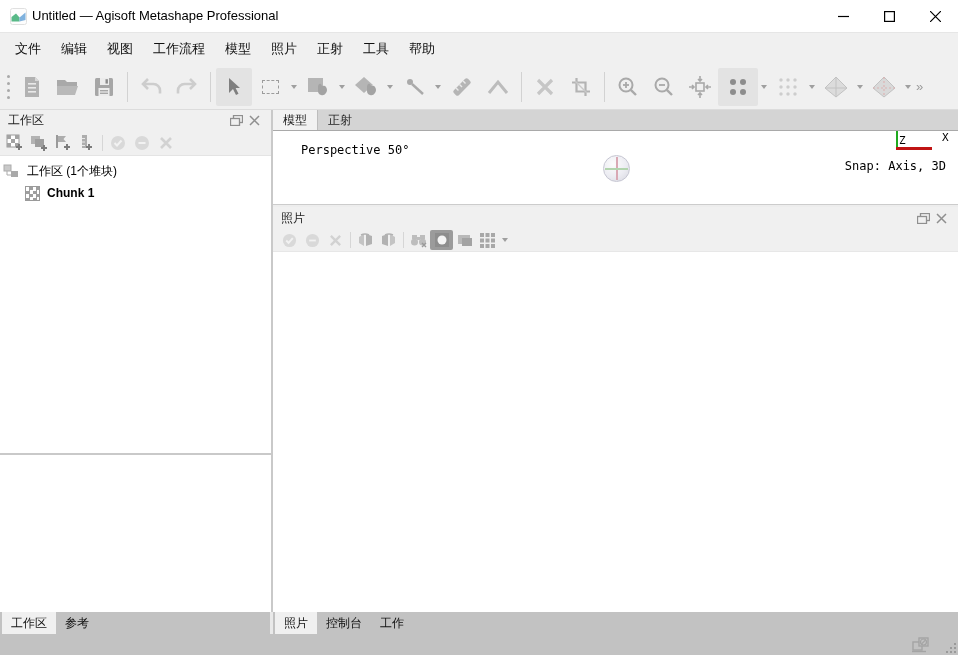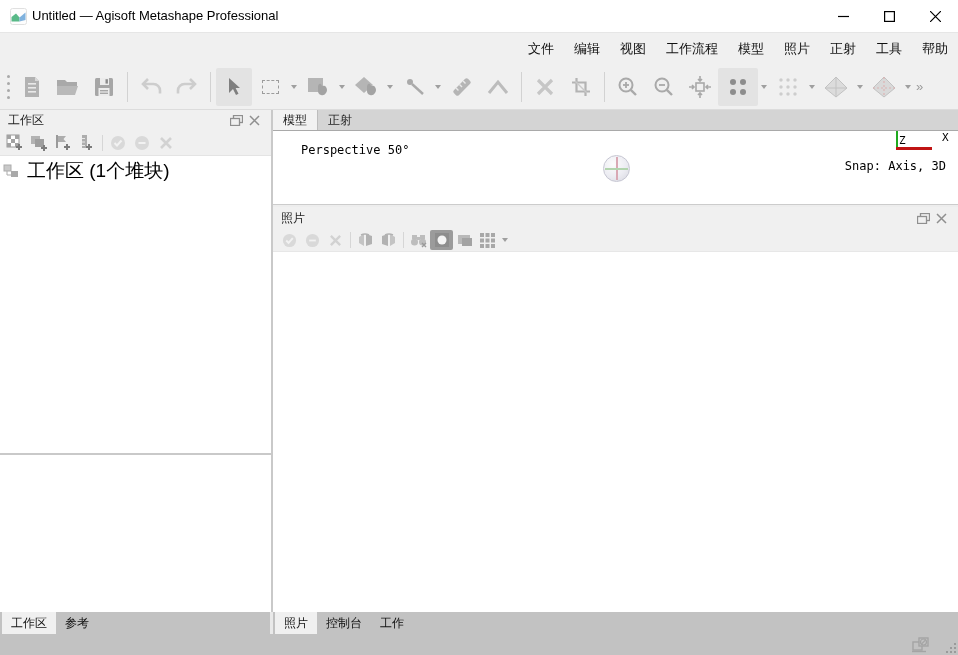--- a/index.html
+++ b/index.html
@@ -8,21 +8,21 @@
   .app { position: relative; width: 958px; height: 486px; background:#0f172a; }
 
   
   .titlebar { position:absolute; left:0; top:0; width:958px; height:33px; background:#ffffff; border-bottom:1px solid #e6e6e6; }
   .appicon { position:absolute; left:10px; top:8px; width:17px; height:17px; }
   .wintitle { position:absolute; left:32px; top:8px; font-size:13px; color:#000; }
   .wincontrols { position:absolute; right:0; top:0; height:33px; display:flex; }
   .winbtn { width:46px; height:33px; display:flex; align-items:center; justify-content:center; }
 
   
-  .menubar { position:absolute; left:0; top:33px; width:958px; height:31px; background:#f0f0f0; display:flex; align-items:center; padding-left:22px;justify-content:flex-end; }
+  .menubar { position:absolute; left:0; top:33px; width:958px; height:31px; background:#f0f0f0; display:flex; align-items:center; padding-left:5px; }
   .menuitem { padding:0 10px; line-height:31px; font-size:13px; color:#111; }
 
   
   .toolbar { position:absolute; left:0; top:64px; width:958px; height:46px; background:#f0f0f0; border-bottom:1px solid #dcdcdc; display:flex; align-items:center; }
   .grip { width:12px; height:34px; display:flex; flex-direction:column; justify-content:center; gap:4px; align-items:center; margin-left:2px; }
   .grip i { width:3px; height:3px; border-radius:50%; background:#a9a9a9; }
   .tbtn { width:36px; height:38px; display:flex; align-items:center; justify-content:center; border-radius:2px; }
   .tbtn.active { background:#e3e3e3; }
   .tsep { width:1px; height:30px; background:#d2d2d2; margin:0 5px; }
   .dd { width:12px; height:38px; display:flex; align-items:center; justify-content:center; }
@@ -33,21 +33,21 @@
   
   .leftdock { position:absolute; left:0; top:110px; width:271px; height:502px; background:#fff; }
   .vsplit { position:absolute; left:271px; top:110px; width:2px; height:502px; background:#c9c9c9; }
   .dockheader { height:21px; background:#f0f0f0; display:flex; align-items:center; padding:0 8px; }
   .dockheader .dtitle { flex:1; font-size:12px; color:#222; }
   .hbtn { width:18px; height:18px; display:flex; align-items:center; justify-content:center; }
   .ltoolbar { height:25px; background:#f0f0f0; display:flex; align-items:center; padding-left:3px; border-bottom:1px solid #e4e4e4; }
   .lbtn { width:24px; height:22px; display:flex; align-items:center; justify-content:center; }
   .lsep { width:1px; height:16px; background:#d6d6d6; margin:0 3px; }
   .tree { background:#fff; height:297px; padding-top:4px; }
-  .treerow { display:flex; align-items:center; height:22px; gap:7px; font-size:19px; color:#000; }
+  .treerow { display:flex; align-items:center; height:22px; gap:7px; font-size:12px; color:#000; }
   .treerow.lvl0 { padding-left:3px; }
   .treerow.lvl1 { padding-left:25px; }
   .chunklabel { font-weight:bold; }
   .hdiv { height:2px; background:#c9c9c9; }
   .checker { width:15px; height:15px; border:1px solid #9a9a9a;
     background-image: conic-gradient(#9f9f9f 25%, #fff 0 50%, #9f9f9f 0 75%, #fff 0);
     background-size: 7px 7px; }
 
   .rightdock { position:absolute; left:273px; top:110px; width:685px; height:502px; background:#fff; }
 
@@ -413,20 +413,24 @@
     </div>
     <div class="tree">
       <div class="treerow lvl0">
         <svg width="17" height="15" viewBox="0 0 17 15">
           <rect x="1" y="1" width="7" height="6" fill="#c9c9c9" stroke="#ababab"></rect>
           <rect x="8" y="7" width="7" height="6" fill="#a9a9a9"></rect>
           <path d="M4 7 v4 h4" fill="none" stroke="#ababab"></path>
         </svg>
         <span>工作区 (1个堆块)</span>
       </div>
+      <div class="treerow lvl1">
+        <span class="checker"></span>
+        <span class="chunklabel">Chunk 1</span>
+      </div>
     </div>
     <div class="hdiv"></div>
   </div>
   <div class="vsplit"></div>
 
   <div class="rightdock">
 
     <div class="modeltabs">
       <span class="mtab active">模型</span>
       <span class="mtab">正射</span>

